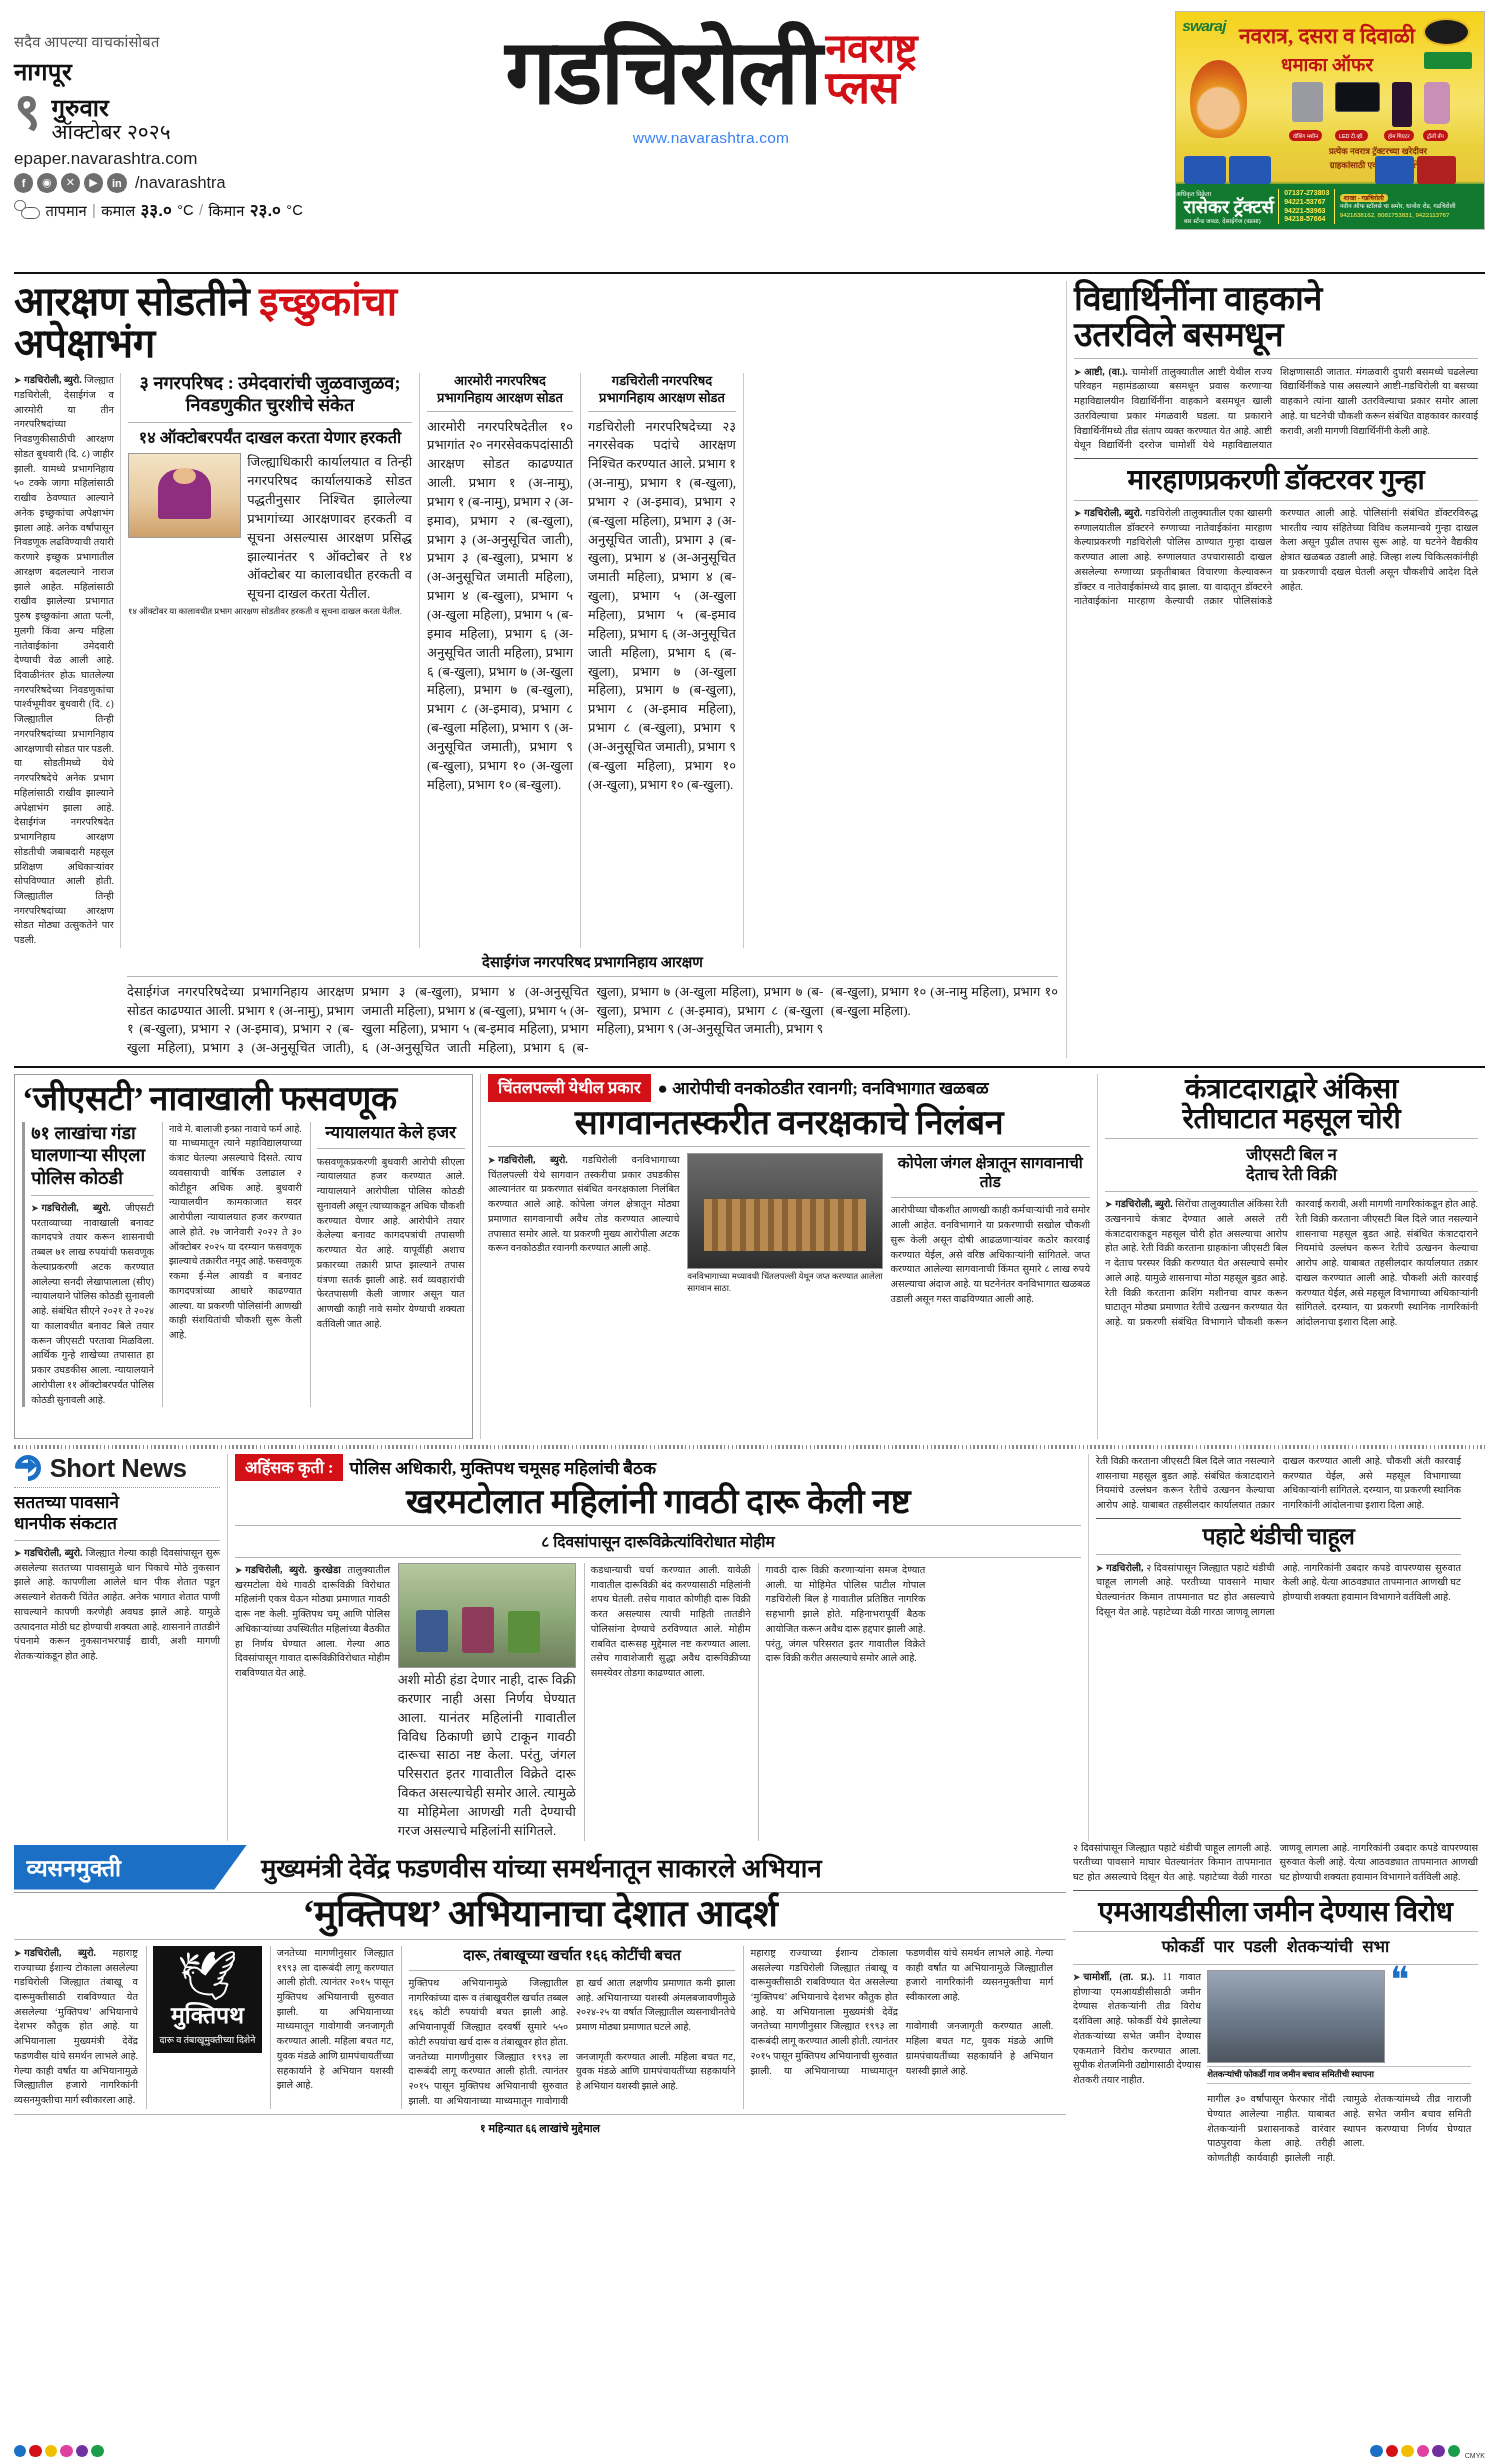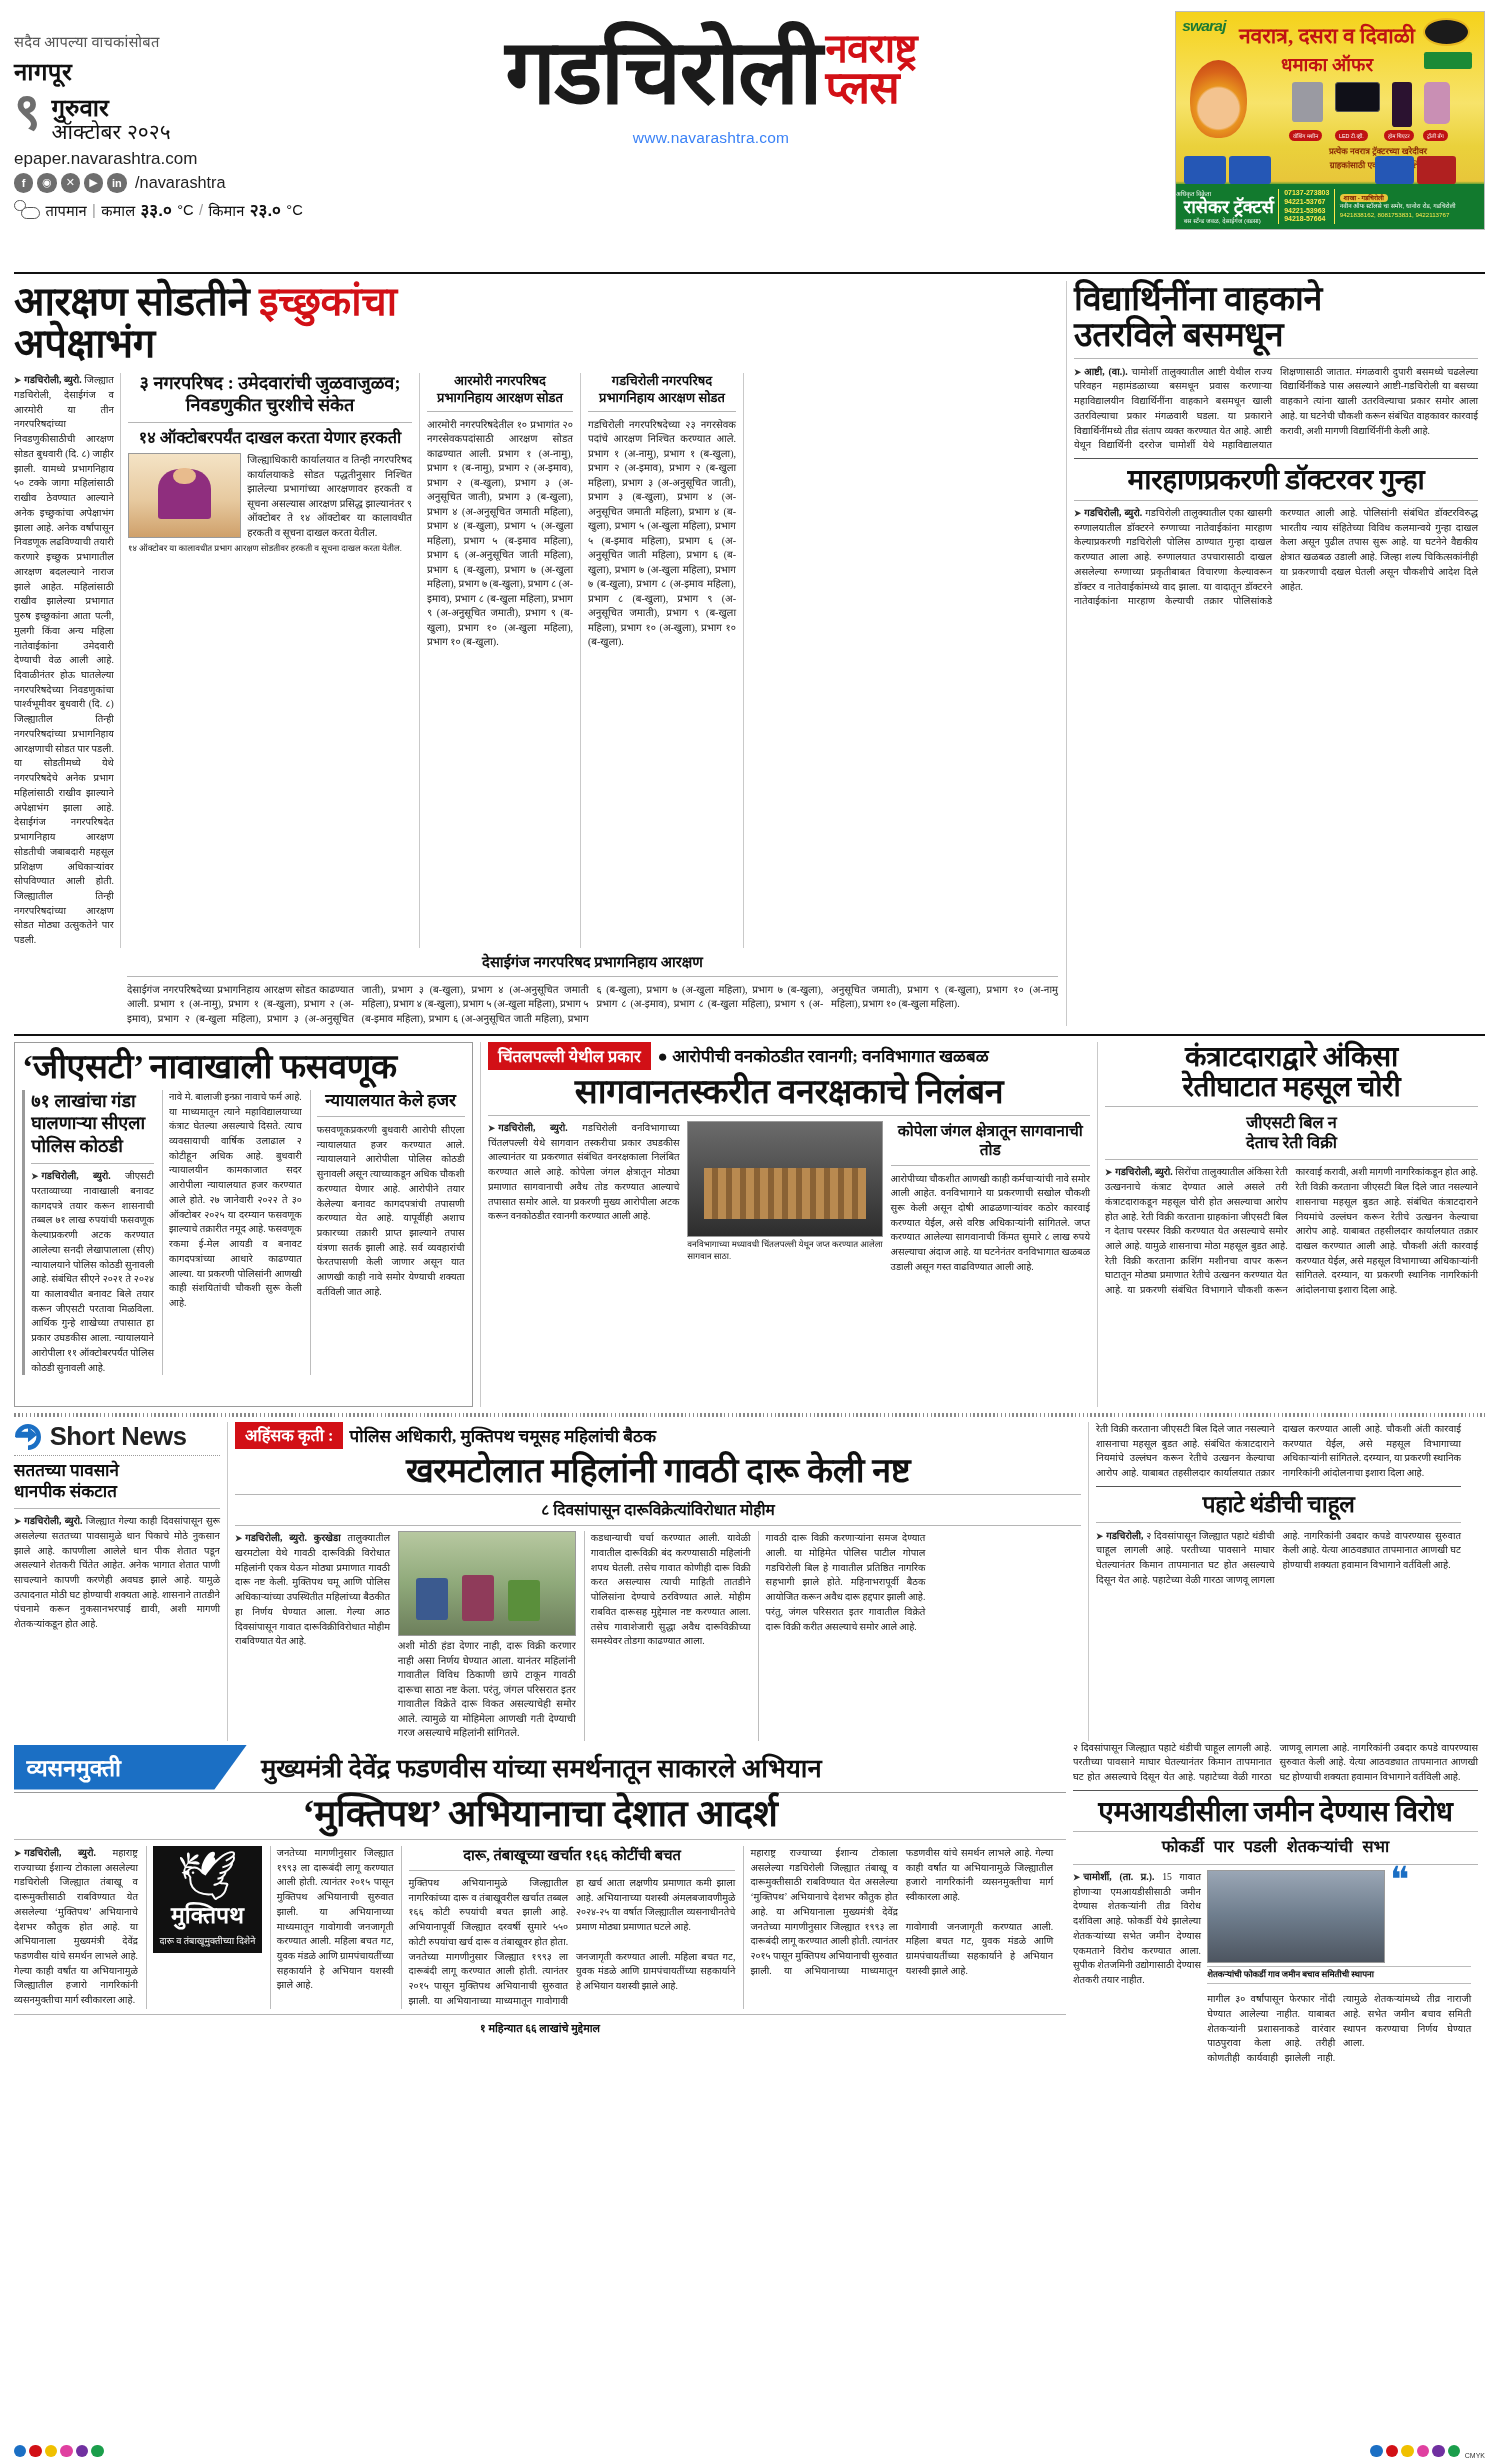--- a/index.html
+++ b/index.html
@@ -92,21 +92,21 @@
   .red { color: #d21016; }
 
   .kicker { font-family: "Liberation Serif", serif; font-size: 18px; font-weight: bold; line-height: 1.2; }
   .subhead { font-family: "Liberation Serif", serif; font-size: 15.5px; font-weight: bold; text-align: center; line-height: 1.25; }
   .body-txt {
     font-family: "Liberation Serif", serif; font-size: 9.7px; line-height: 1.52;
     text-align: justify; color: #1a1a1a; hyphens: auto; word-spacing: -0.2px;
   }
   .body-txt.two { column-count: 2; column-gap: 7.8px; }
   .body-txt.four { column-count: 4; column-gap: 7.8px; }
-  .tiny { font-size: 10px; line-height: 1.45; }
+  .tiny { font-size: 13px; line-height: 1.45; }
   .center { text-align: center; }
 
   .arrowhead::before {
     content: "➤"; font-size: 8.5px; color: #333; margin-right: 3.1px;
   }
 
   .photo { background: #c9c9c9; border: 0.8px solid #9a9a9a; position: relative; overflow: hidden; }
   .cap { font-family: "Liberation Serif", serif; font-size: 8.5px; line-height: 1.35; text-align: justify; margin-top: 2.3px; }
 
   .boxed { border: 1.6px solid #9a9a9a; padding: 6.2px 7px; }
@@ -516,21 +516,21 @@
       <div class="body-txt two">२ दिवसांपासून जिल्ह्यात पहाटे थंडीची चाहूल लागली आहे. परतीच्या पावसाने माघार घेतल्यानंतर किमान तापमानात घट होत असल्याचे दिसून येत आहे. पहाटेच्या वेळी गारठा जाणवू लागला आहे. नागरिकांनी उबदार कपडे वापरण्यास सुरुवात केली आहे. येत्या आठवड्यात तापमानात आणखी घट होण्याची शक्यता हवामान विभागाने वर्तविली आहे.</div>
       <div class="hr-sep2"></div>
       <h1 class="hl hl-md center">एमआयडीसीला जमीन देण्यास विरोध</h1>
       <div class="hr-sep"></div>
       <div class="subhead" style="font-size:16.3px;font-family:Liberation Mono, monospace;">फोकर्डी पार पडली शेतकऱ्यांची सभा</div>
       <div class="hr-sep"></div>
       <div style="display:flex;gap:6.2px;">
         <div style="width:128px;">
           <div class="body-txt">
             <b class="arrowhead">चामोर्शी, (ता. प्र.).</b>
-            <span>15 गावात होणाऱ्या एमआयडीसीसाठी जमीन देण्यास शेतकऱ्यांनी तीव्र विरोध दर्शविला आहे. फोकर्डी येथे झालेल्या शेतकऱ्यांच्या सभेत जमीन देण्यास एकमताने विरोध करण्यात आला. सुपीक शेतजमिनी उद्योगासाठी देण्यास शेतकरी तयार नाहीत.</span>
+            <span>11 गावात होणाऱ्या एमआयडीसीसाठी जमीन देण्यास शेतकऱ्यांनी तीव्र विरोध दर्शविला आहे. फोकर्डी येथे झालेल्या शेतकऱ्यांच्या सभेत जमीन देण्यास एकमताने विरोध करण्यात आला. सुपीक शेतजमिनी उद्योगासाठी देण्यास शेतकरी तयार नाहीत.</span>
           </div>
         </div>
         <div style="width:264px;">
           <div style="display:flex;gap:4.7px;">
             <div class="photo imgbox-crowd" style="width:178px;height:93px;"></div>
             <div class="quote-mark">❝</div>
           </div>
           <div class="cap center" style="border-top:0.8px solid #bbb;border-bottom:0.8px solid #bbb;padding:2.3px 0;margin-top:3.1px;font-weight:bold;">शेतकऱ्यांची फोकर्डी गाव जमीन बचाव समितीची स्थापना</div>
           <div class="body-txt two" style="margin-top:8px">मागील ३० वर्षांपासून फेरफार नोंदी घेण्यात आलेल्या नाहीत. याबाबत शेतकऱ्यांनी प्रशासनाकडे वारंवार पाठपुरावा केला आहे. तरीही कोणतीही कार्यवाही झालेली नाही. त्यामुळे शेतकऱ्यांमध्ये तीव्र नाराजी आहे. सभेत जमीन बचाव समिती स्थापन करण्याचा निर्णय घेण्यात आला.</div>
         </div>

